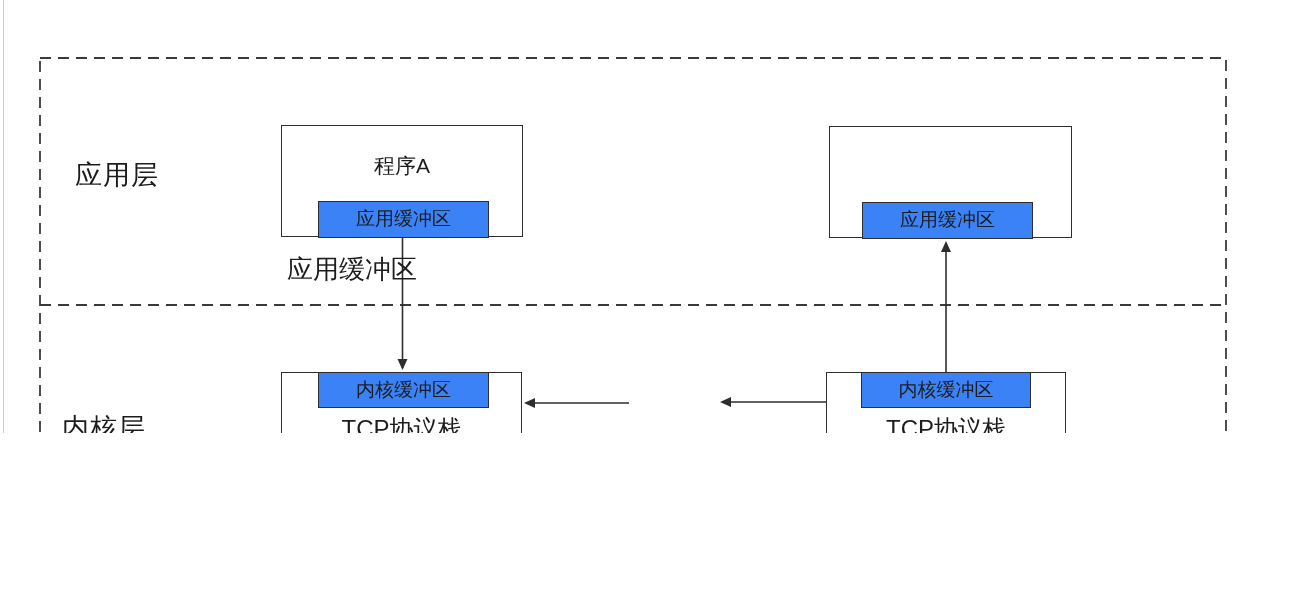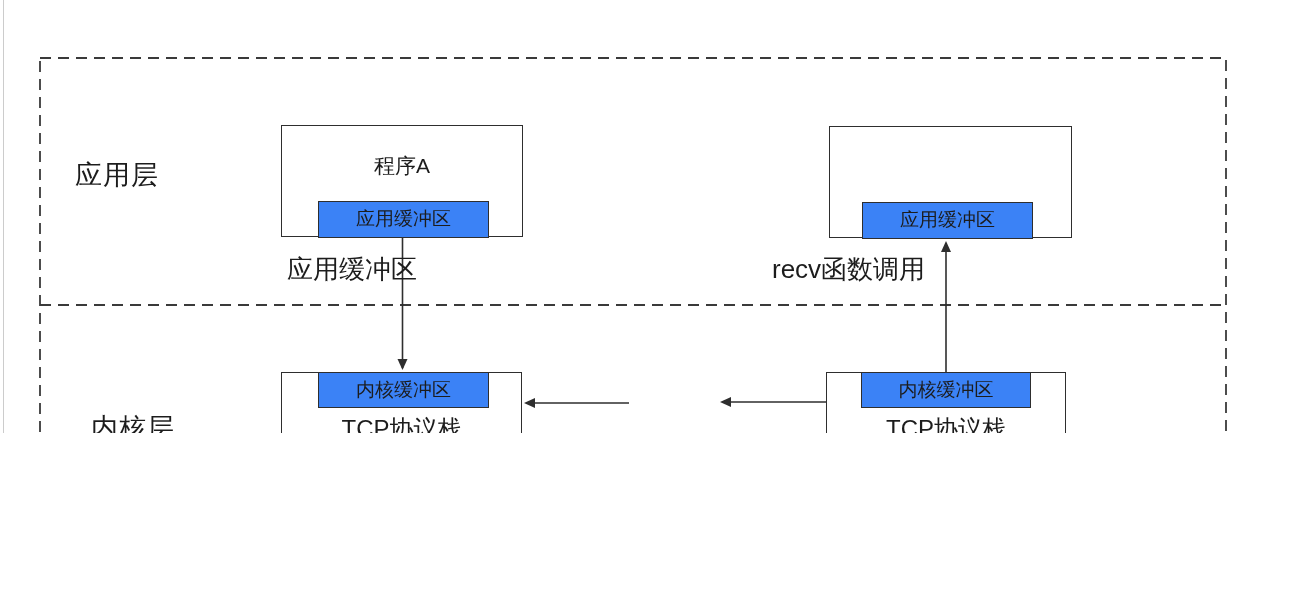--- a/index.html
+++ b/index.html
@@ -114,21 +114,21 @@
     <line x1="629" y1="403" x2="526" y2="403" stroke="#2e2e2e" stroke-width="1.6" marker-end="url(#arrow)"></line>
 
     <line x1="522" y1="459" x2="626" y2="459" stroke="#2e2e2e" stroke-width="1.6" marker-end="url(#arrow)"></line>
 
     <line x1="826" y1="402" x2="722" y2="402" stroke="#2e2e2e" stroke-width="1.6" marker-end="url(#arrow)"></line>
 
     <line x1="718" y1="460" x2="822" y2="460" stroke="#2e2e2e" stroke-width="1.6" marker-end="url(#arrow)"></line>
   </svg>
 
   <div class="layer-label" style="left:75px; top:157px;">应用层</div>
-  <div class="layer-label" style="left:62px; top:410px;margin-left:29px;">内核层</div>
+  <div class="layer-label" style="left:62px; top:410px;">内核层</div>
 
   <div class="node program" style="left:281px; top:125px; width:242px; height:112px;">
     <div class="box-title">程序A</div>
     <div class="inner-buffer" style="left:36px; width:171px;">应用缓冲区</div>
   </div>
 
   <div class="node program" style="left:829px; top:126px; width:243px; height:112px;">
     <div class="inner-buffer" style="left:32px; width:171px;">应用缓冲区</div>
   </div>
 
@@ -137,15 +137,14 @@
     <div class="box-title">TCP协议栈</div>
   </div>
 
   <div class="node tcp" style="left:826px; top:372px; width:240px; height:111px;">
     <div class="inner-buffer" style="left:34px; width:170px;">内核缓冲区</div>
     <div class="box-title">TCP协议栈</div>
   </div>
 
 
   <div class="edge-label" style="left:287px; top:255px;">应用缓冲区</div>
-  <div class="edge-label" style="left:772px; top:255px;">recv函数调用</div>
 
 </div>
 
 </body></html>

